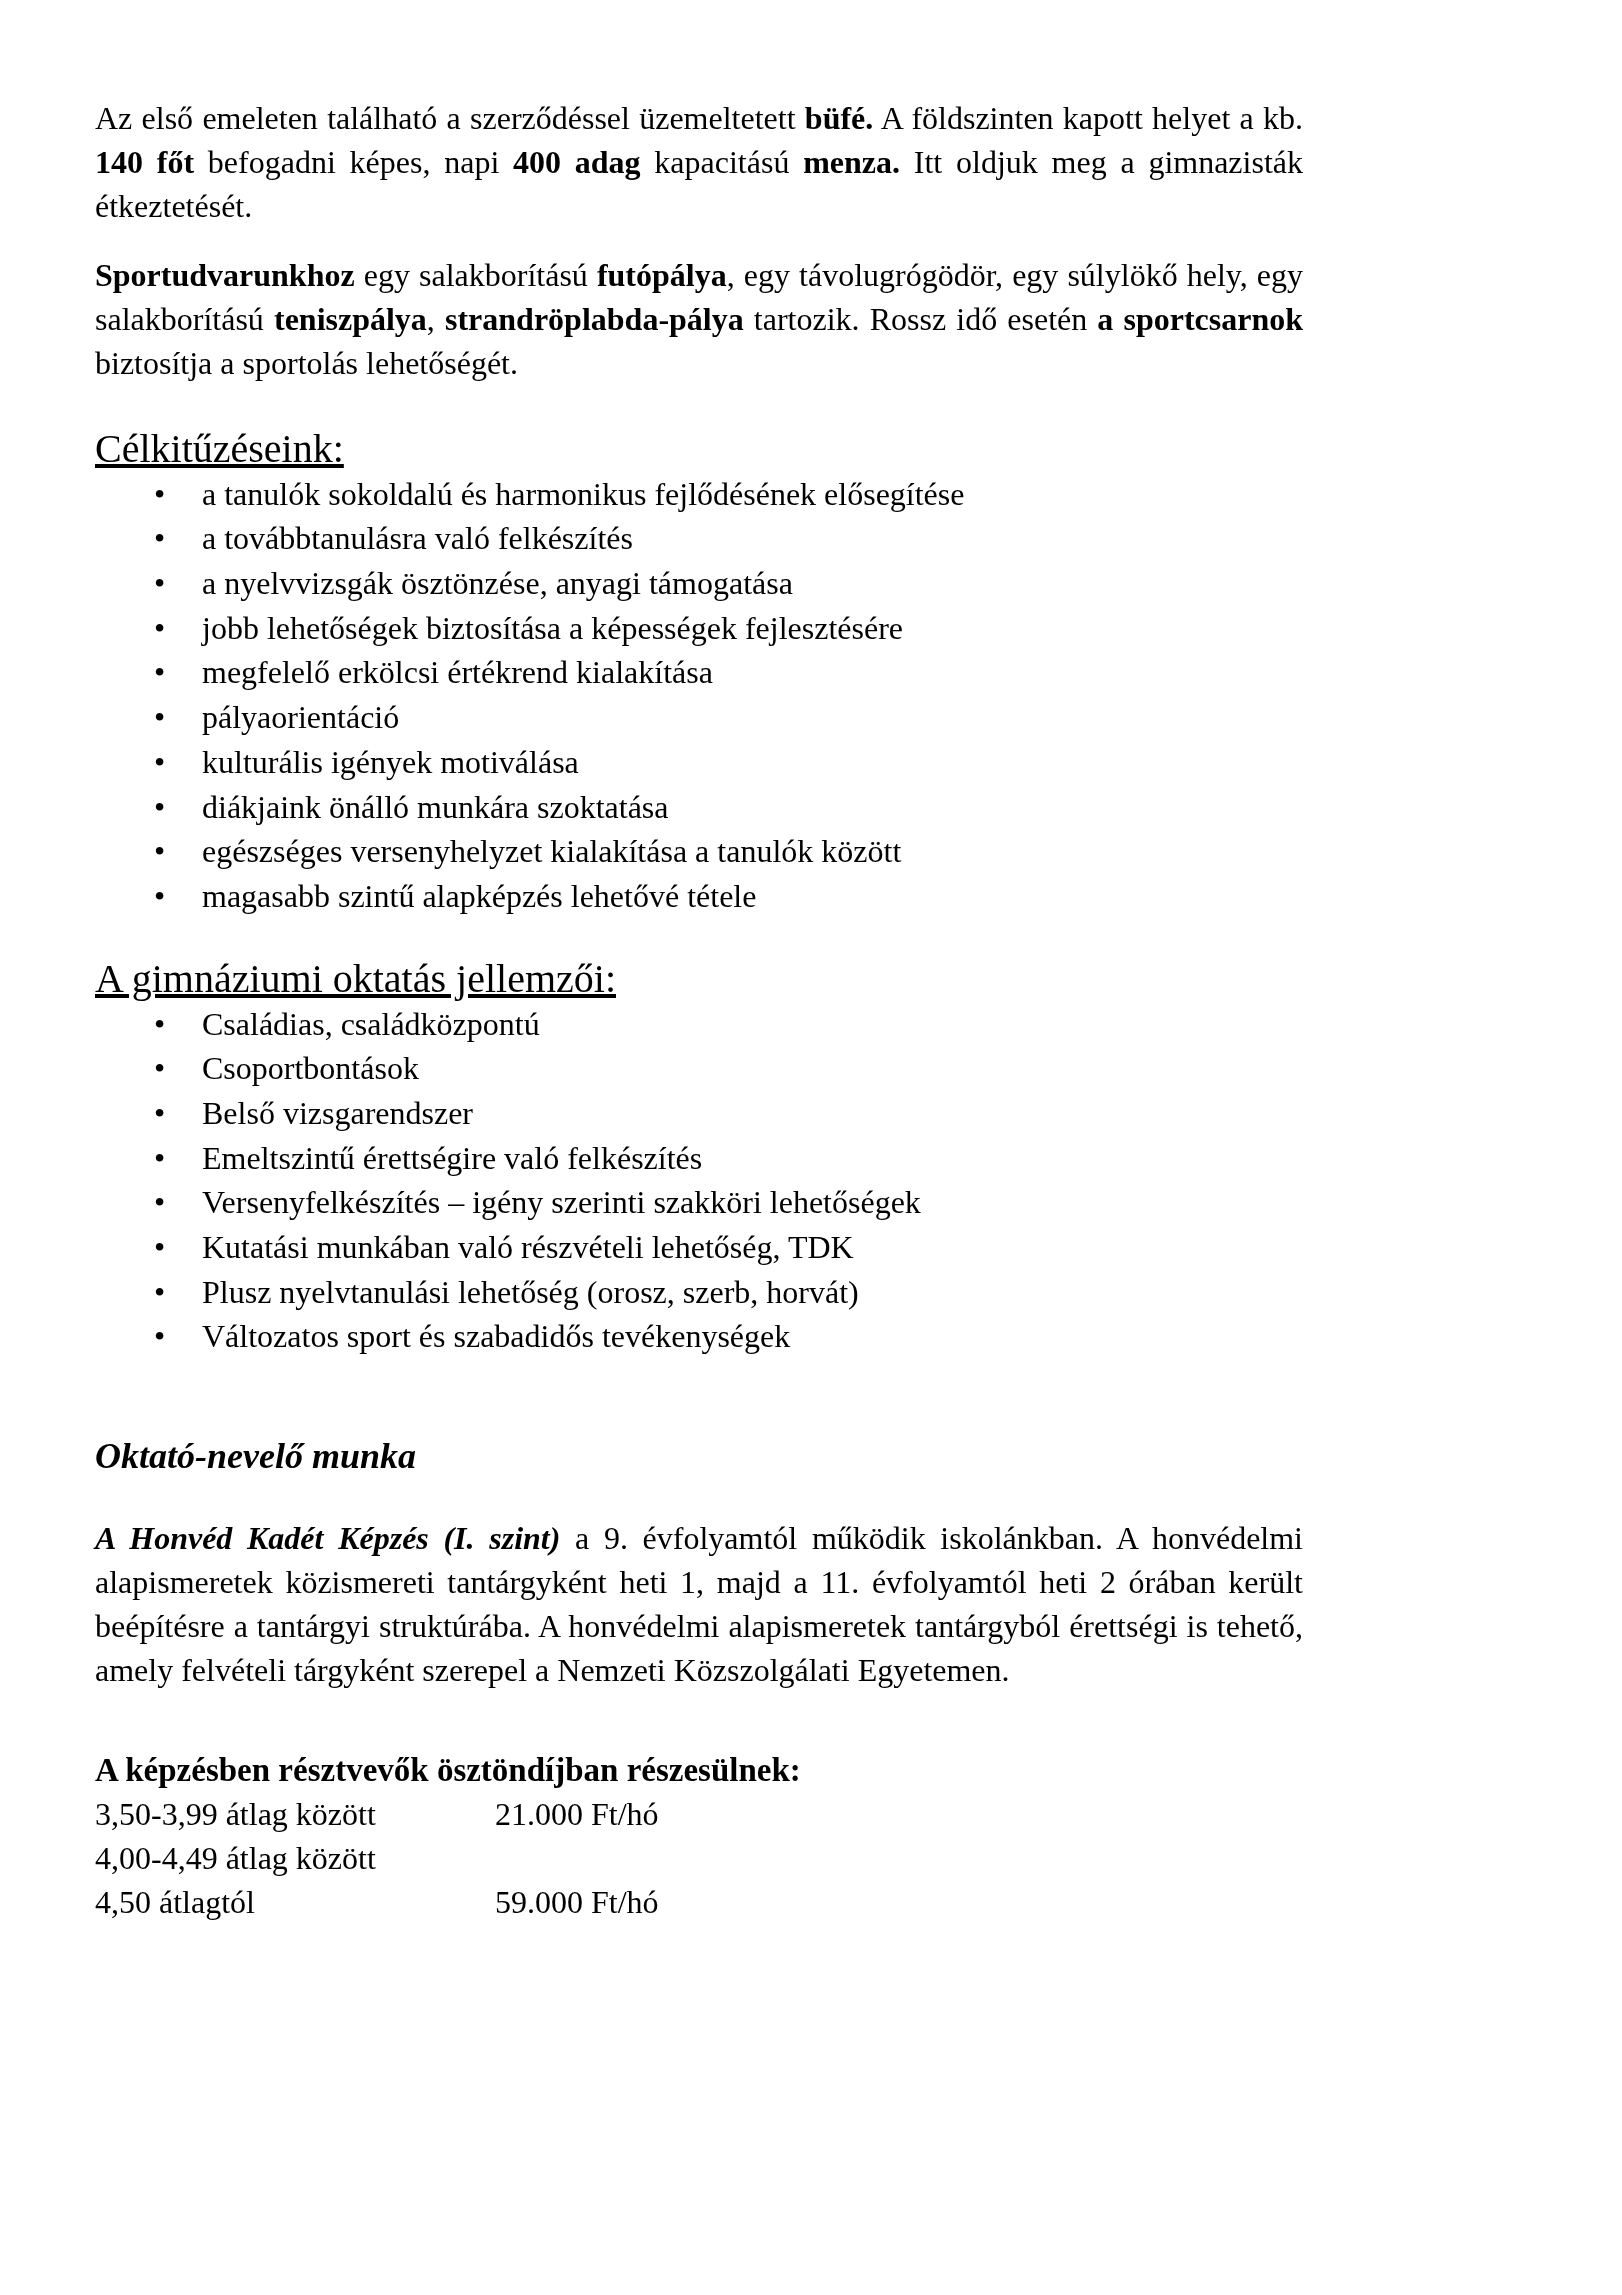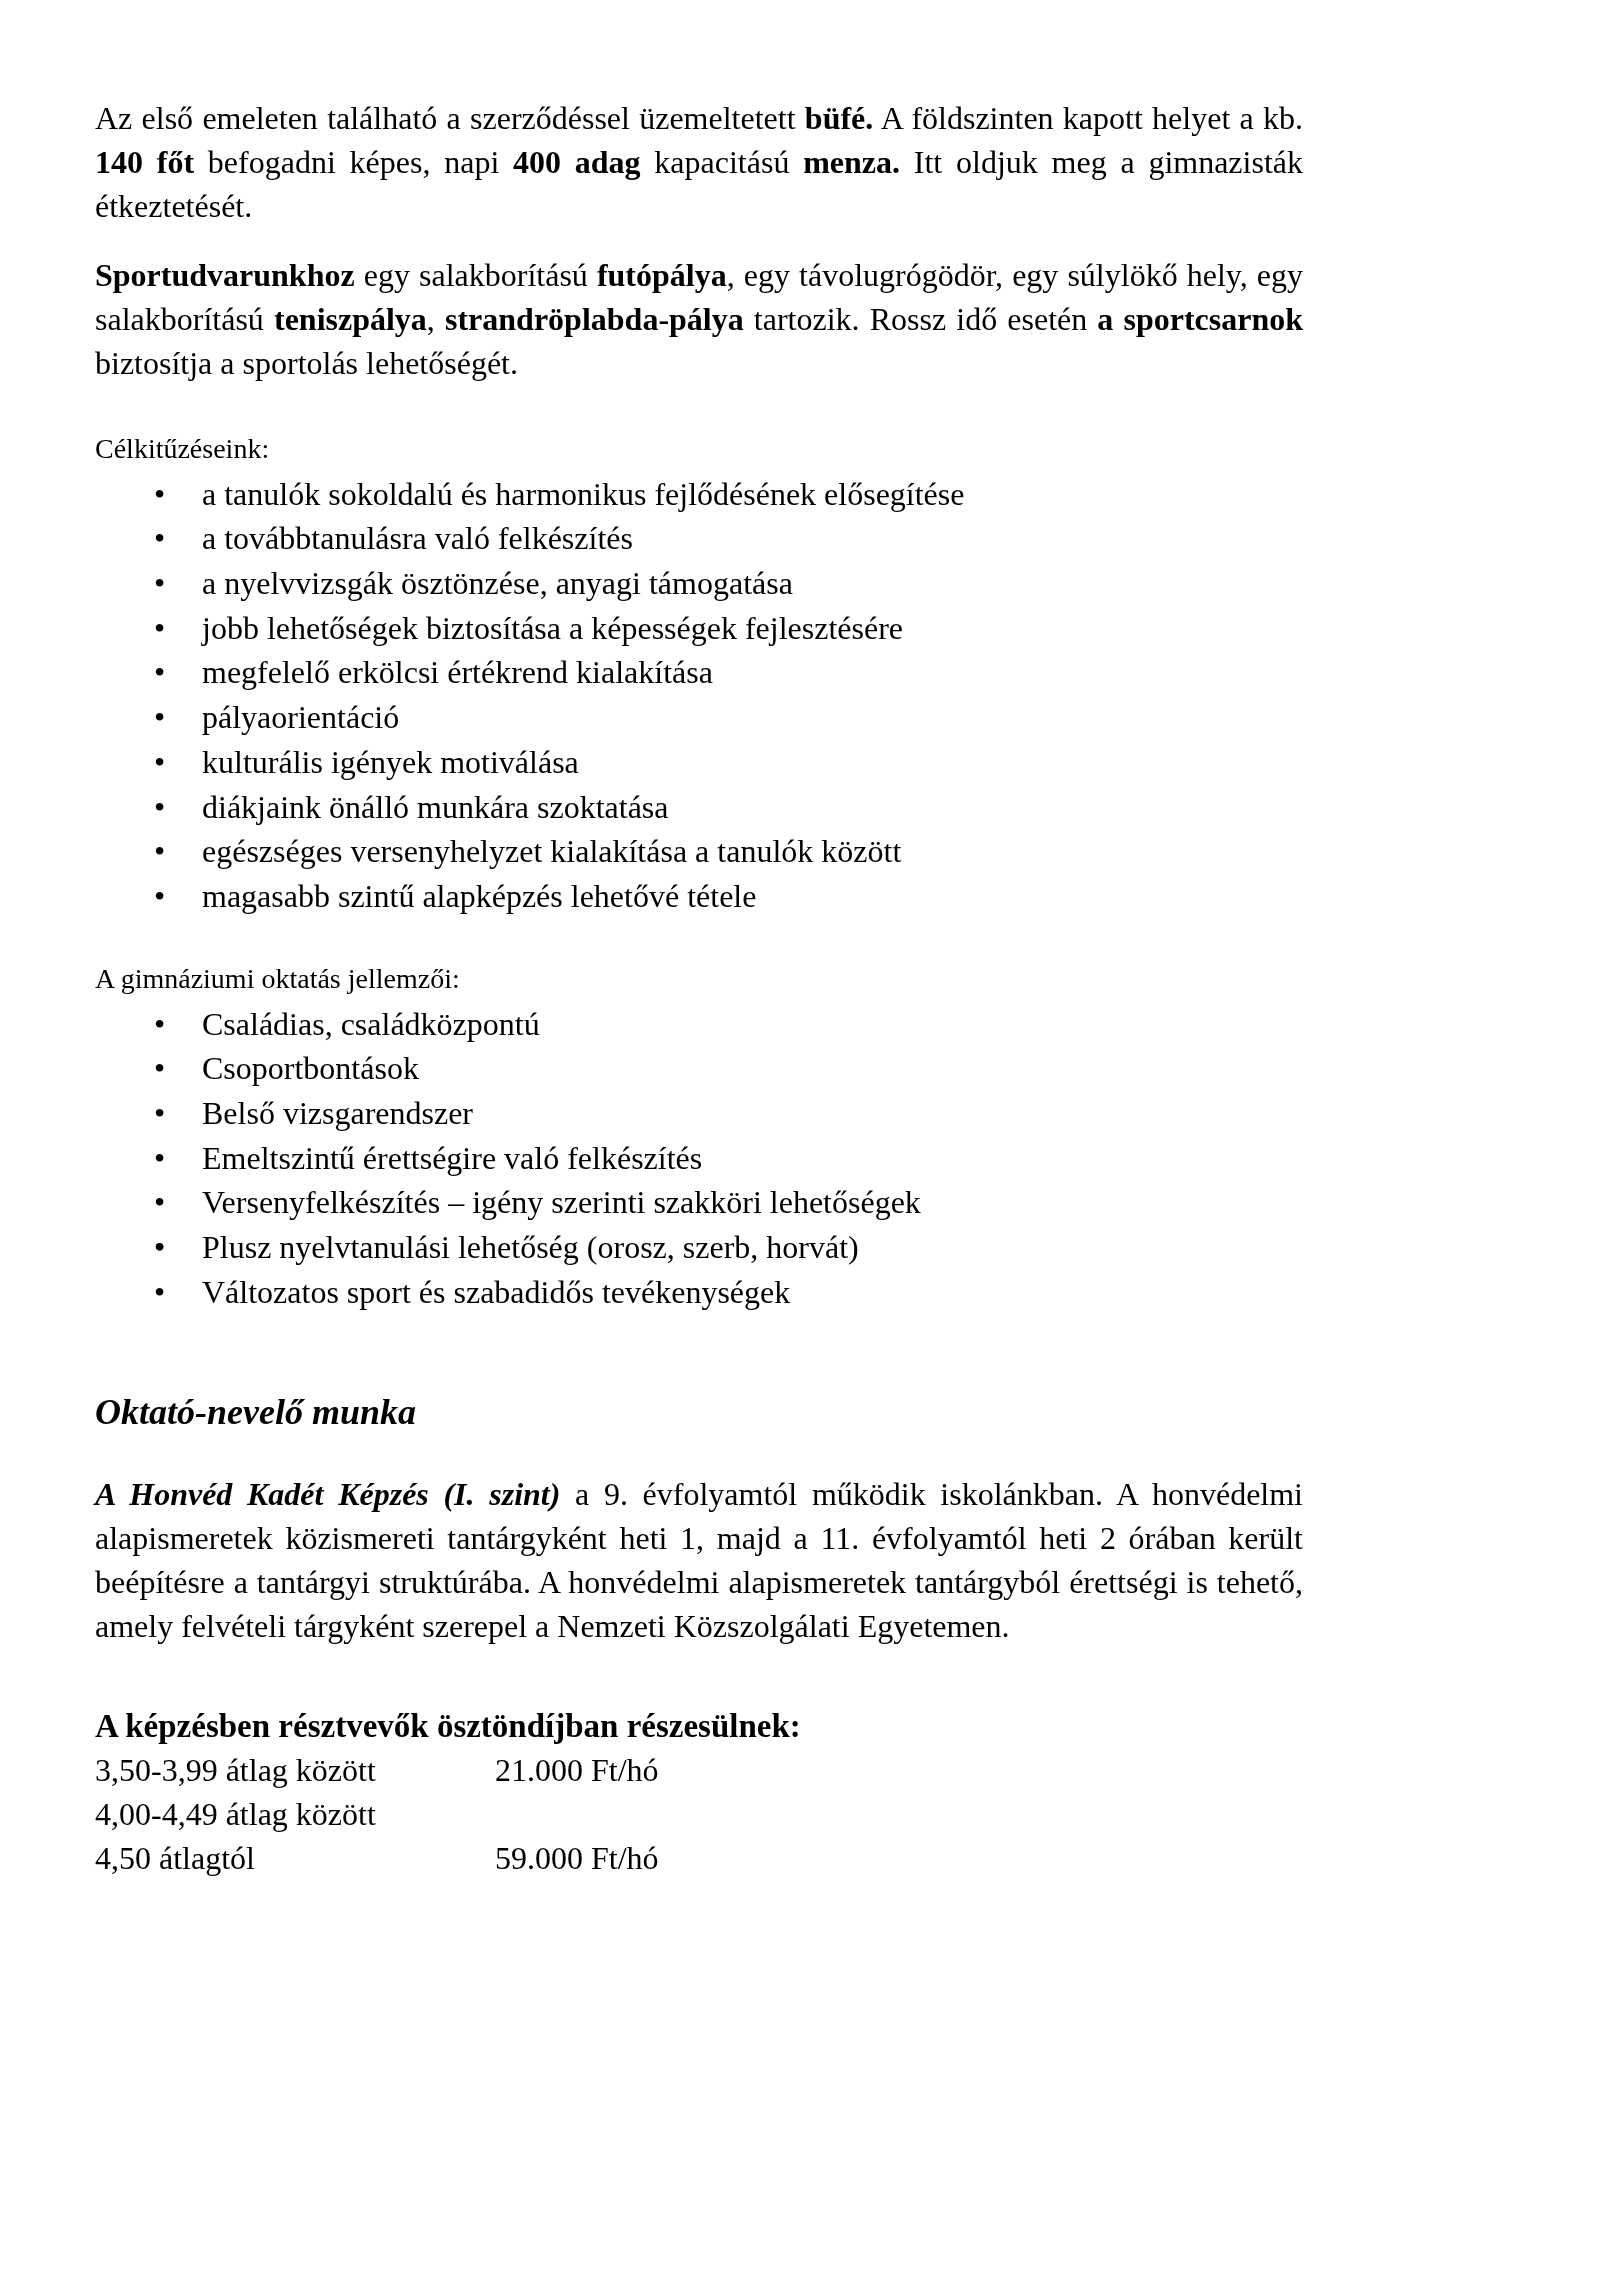--- a/index.html
+++ b/index.html
@@ -22,23 +22,24 @@
   }
   p.para {
     margin: 0 0 25px 0;
     text-align: justify;
   }
   p#para-sports-yard { margin-bottom: 0; }
   .b { font-weight: bold; }
   .i { font-style: italic; }
   h2.plain-heading {
     font-weight: normal;
-    font-size: 28px;
+    font-size: 40px;
     line-height: 44px;
     margin: 42px 0 0 0;
+    text-decoration: underline;
   }
   h2#heading-gymnasium { margin-top: 39px; }
   ul.bullets {
     list-style: none;
     margin: 0;
     padding: 0;
   }
   ul.bullets li {
     position: relative;
     padding-left: 107px;
@@ -104,21 +105,21 @@
     </ul>
 
   <h2 class="plain-heading" id="heading-gymnasium">A gimnáziumi oktatás jellemzői:</h2>
 
   <ul class="bullets">
       <li><span class="bullet">•</span><span class="li-text">Családias, családközpontú</span></li>
       <li><span class="bullet">•</span><span class="li-text">Csoportbontások</span></li>
       <li><span class="bullet">•</span><span class="li-text">Belső vizsgarendszer</span></li>
       <li><span class="bullet">•</span><span class="li-text">Emeltszintű érettségire való felkészítés</span></li>
       <li><span class="bullet">•</span><span class="li-text">Versenyfelkészítés – igény szerinti szakköri lehetőségek</span></li>
-      <li><span class="bullet">•</span></li>
+      <li><span class="bullet">•</span><span class="li-text">Kutatási munkában való részvételi lehetőség, TDK</span></li>
       <li><span class="bullet">•</span><span class="li-text">Plusz nyelvtanulási lehetőség (orosz, szerb, horvát)</span></li>
       <li><span class="bullet">•</span><span class="li-text">Változatos sport és szabadidős tevékenységek</span></li>
     </ul>
 
   <h2 class="bolditalic-heading" id="heading-education-work">Oktató-nevelő munka</h2>
 
   <p class="para" id="para-kadet"><span class="b i">A Honvéd Kadét Képzés (I. szint)</span><span> a 9. évfolyamtól működik iskolánkban. A honvédelmi alapismeretek közismereti tantárgyként heti 1, majd a 11. évfolyamtól heti 2 órában került beépítésre a tantárgyi struktúrába. A honvédelmi alapismeretek tantárgyból érettségi is tehető, amely felvételi tárgyként szerepel a Nemzeti Közszolgálati Egyetemen.</span></p>
 
   <h3 class="bold-heading" id="heading-scholarship">A képzésben résztvevők ösztöndíjban részesülnek:</h3>
 

